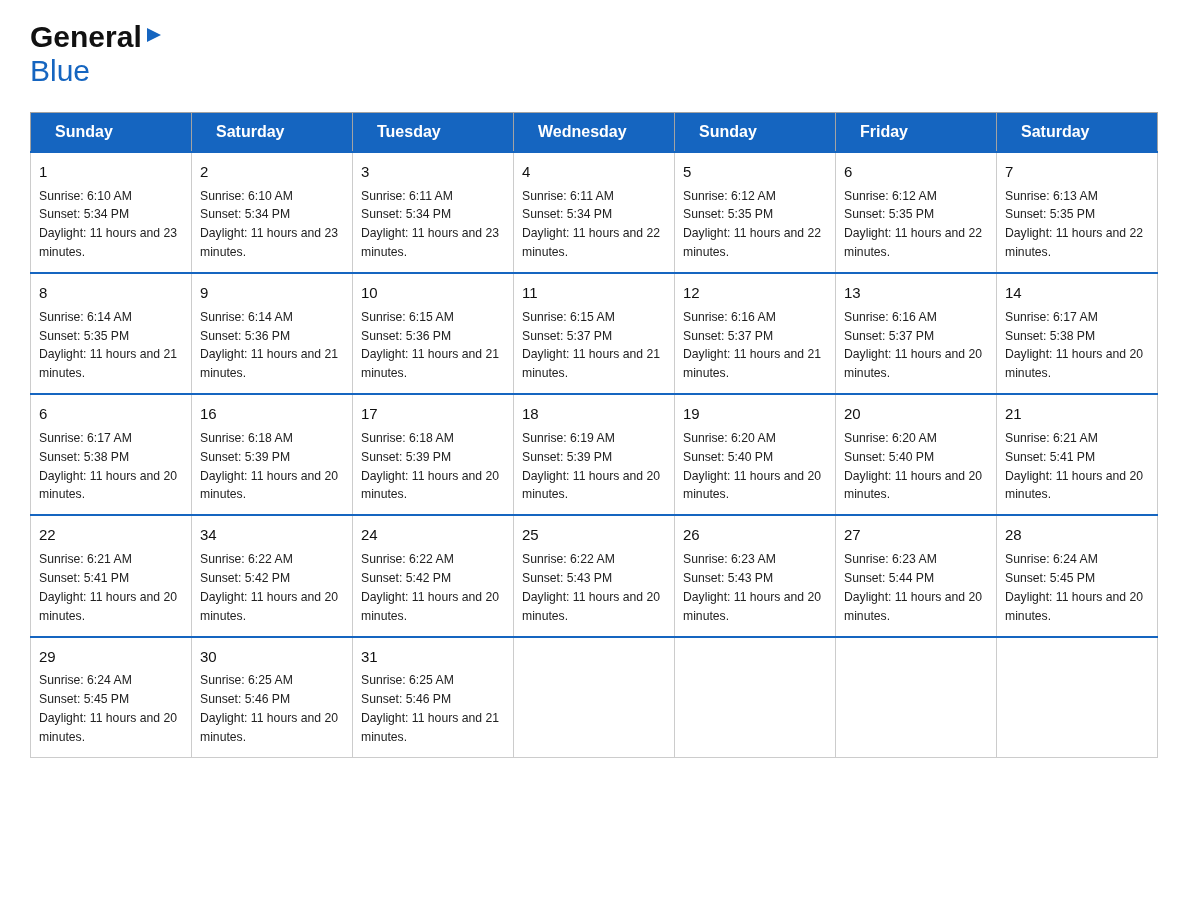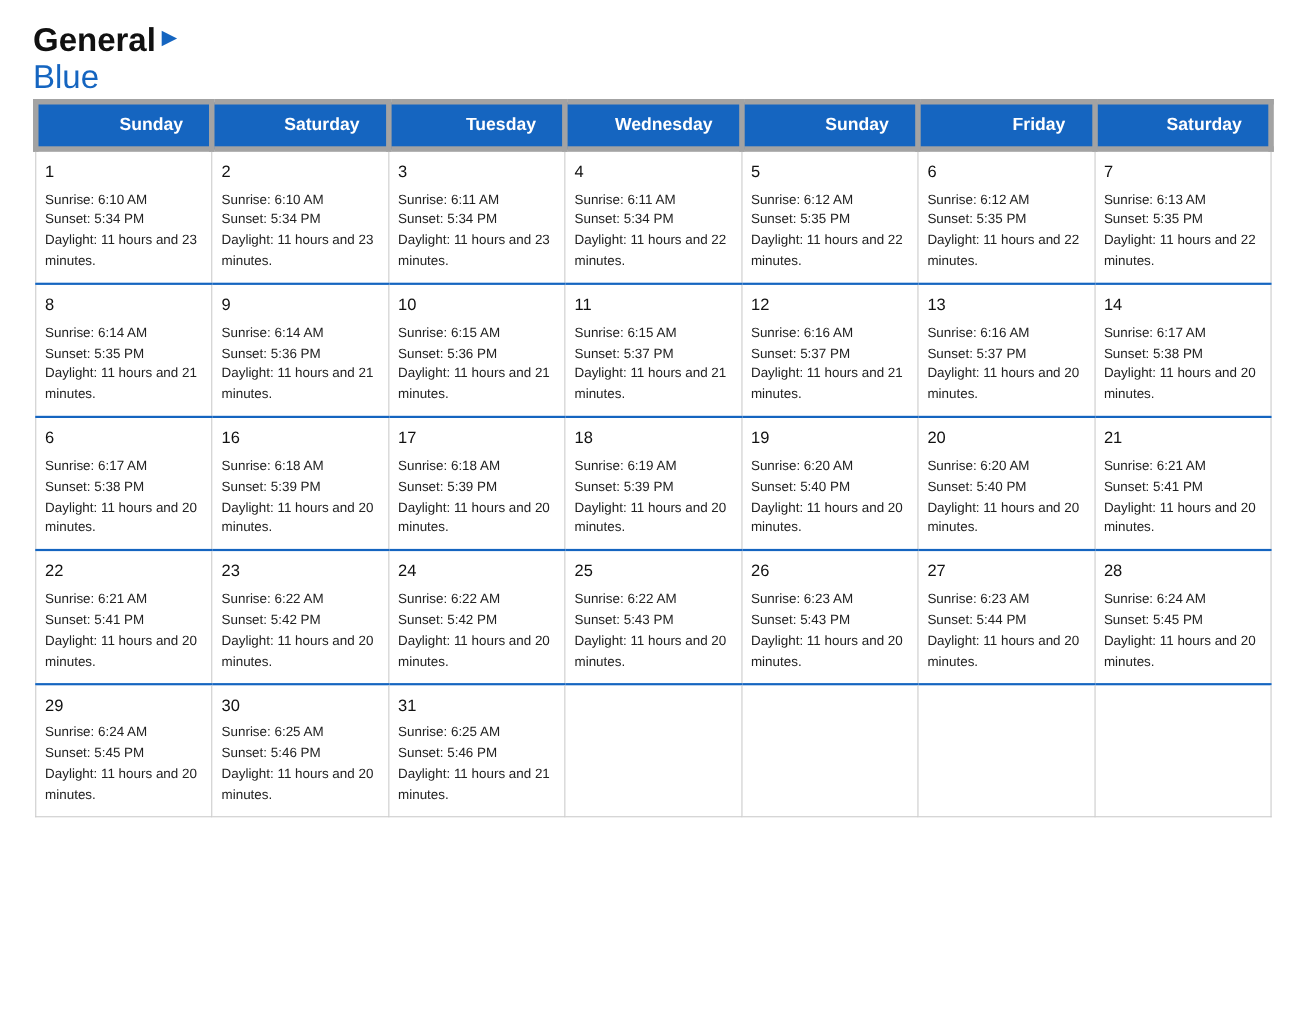--- a/index.html
+++ b/index.html
@@ -7,21 +7,21 @@
       font-family: Arial, sans-serif;
       background: #fff;
       width: 1188px;
       min-height: 918px;
       padding: 20px 30px;
     }
     .header {
       display: flex;
       justify-content: space-between;
       align-items: flex-start;
-      margin-bottom: 2px;
+      margin-bottom: 24px;
     }
     .logo {
       display: flex;
       flex-direction: column;
       align-items: flex-start;
     }
     .title-block {
       text-align: right;
     }
     .month-year {
@@ -39,22 +39,22 @@
       width: 100%;
       border-collapse: collapse;
       table-layout: fixed;
     }
     thead th {
       background: #1565c0;
       color: #fff;
       font-size: 16px;
       font-weight: bold;
       padding: 10px 24px;
-      text-align: right;
-      border: 5px solid #a3a3a3;
+      text-align: left;
+      border: 1px solid #a3a3a3;
     }
     tbody td {
       vertical-align: top;
       padding: 8px 8px 10px 8px;
       font-size: 12.5px;
       color: #222;
       border: 1px solid #ccc;
       border-top: 2px solid #1565c0;
       line-height: 1.5;
       min-height: 100px;
@@ -217,21 +217,21 @@
           <span class="day-num">21</span>
           <div class="day-info">Sunrise: 6:21 AM<br>Sunset: 5:41 PM<br>Daylight: 11 hours and 20 minutes.</div>
         </td>
       </tr>
       <tr>
         <td>
           <span class="day-num">22</span>
           <div class="day-info">Sunrise: 6:21 AM<br>Sunset: 5:41 PM<br>Daylight: 11 hours and 20 minutes.</div>
         </td>
         <td>
-          <span class="day-num">23</span>
+          <span class="day-num">34</span>
           <div class="day-info">Sunrise: 6:22 AM<br>Sunset: 5:42 PM<br>Daylight: 11 hours and 20 minutes.</div>
         </td>
         <td>
           <span class="day-num">24</span>
           <div class="day-info">Sunrise: 6:22 AM<br>Sunset: 5:42 PM<br>Daylight: 11 hours and 20 minutes.</div>
         </td>
         <td>
           <span class="day-num">25</span>
           <div class="day-info">Sunrise: 6:22 AM<br>Sunset: 5:43 PM<br>Daylight: 11 hours and 20 minutes.</div>
         </td>

